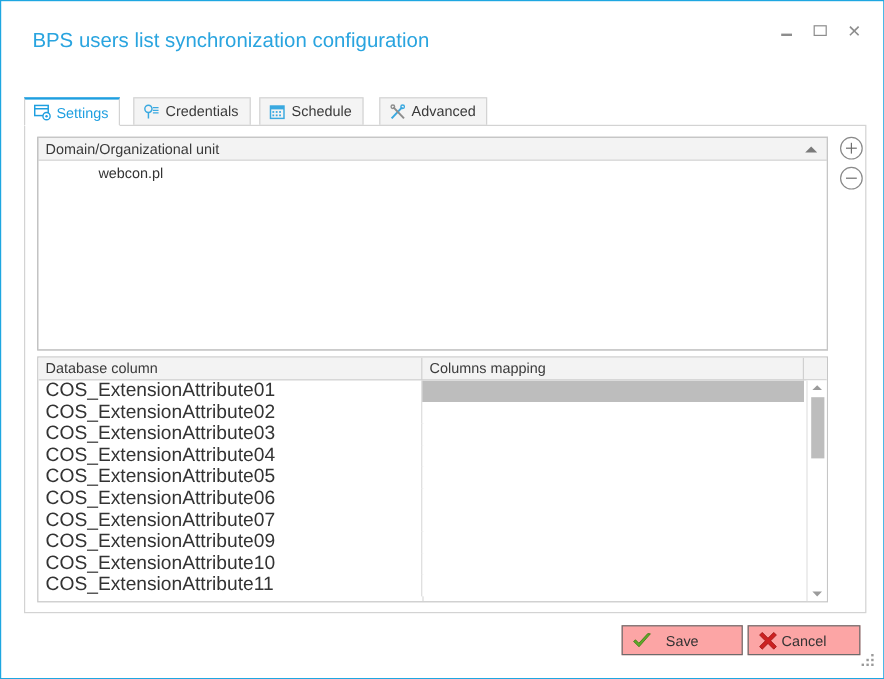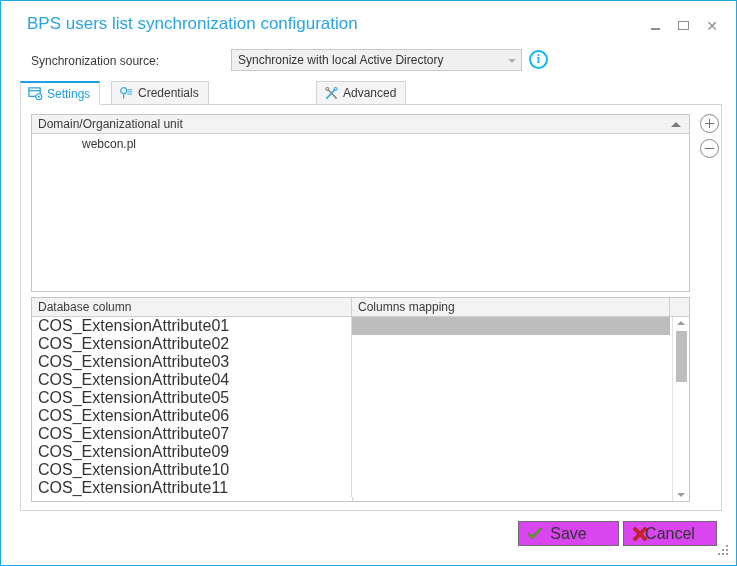--- a/index.html
+++ b/index.html
@@ -33,21 +33,21 @@
   .titlebar {
     position: absolute;
     left: 0; top: 0;
     width: 100%;
     height: 42px;
     background: #ffffff;
   }
   .title-text {
     position: absolute;
     left: 24px;
-    top: 11px;
+    top: 21px;
     font-size: 17px;
     color: #29a4df;
     font-family: "Liberation Sans", sans-serif;
     white-space: nowrap;
   }
   .win-buttons {
     position: absolute;
     right: 14px;
     top: 15px;
     display: flex;
@@ -399,26 +399,26 @@
     left: 0;
     bottom: 0;
     width: 100%;
     height: 54px;
   }
   .footer-btn {
     position: absolute;
     top: 12px;
     height: 25px;
     box-sizing: border-box;
-    background: #d946ef;
+    background: #fca5a5;
     border: 1px solid #6b6b6b;
     display: flex;
     align-items: center;
     justify-content: center;
-    font-size: 16px;
+    font-size: 12px;
     color: #333333;
     cursor: default;
   }
   .footer-btn .bicon {
     position: absolute;
     left: 7px;
     top: 3px;
     width: 18px;
     height: 18px;
   }
@@ -447,28 +447,20 @@
 
     <div class="titlebar">
       <div class="title-text">BPS users list synchronization configuration</div>
       <div class="win-buttons">
         <div class="win-btn min"></div>
         <div class="win-btn max"></div>
         <div class="win-btn close">✕</div>
       </div>
     </div>
 
-    <div class="source-row">
-      <div class="source-label">Synchronization source:</div>
-      <div class="combo">
-        <div class="combo-value">Synchronize with local Active Directory</div>
-        <div class="combo-arrow"></div>
-      </div>
-      <div class="info-icon">i</div>
-    </div>
 
     <div class="tabstrip">
       <div class="tab" style="left:91px;">
         <span class="ticon">
           <svg width="15" height="15" viewBox="0 0 16 16">
             <circle cx="5" cy="5" r="3.2" fill="none" stroke="#3aa9e0" stroke-width="1.3"></circle>
             <line x1="5" y1="8.2" x2="5" y2="13.5" stroke="#3aa9e0" stroke-width="1.3"></line>
             <line x1="9" y1="4" x2="14" y2="4" stroke="#3aa9e0" stroke-width="1.1"></line>
             <line x1="9" y1="6.3" x2="14" y2="6.3" stroke="#3aa9e0" stroke-width="1.1"></line>
             <line x1="9" y1="8.6" x2="14" y2="8.6" stroke="#3aa9e0" stroke-width="1.1"></line>
@@ -482,20 +474,37 @@
           <svg width="15" height="15" viewBox="0 0 16 16">
             <rect x="1" y="2" width="12" height="9" fill="none" stroke="#1e9fe0" stroke-width="1.3"></rect>
             <line x1="1" y1="5" x2="13" y2="5" stroke="#1e9fe0" stroke-width="1.3"></line>
             <circle cx="11.5" cy="11.5" r="3.2" fill="#ffffff" stroke="#1e9fe0" stroke-width="1.2"></circle>
             <circle cx="11.5" cy="11.5" r="1.1" fill="#1e9fe0"></circle>
           </svg>
         </span>
         <span>Settings</span>
       </div>
 
+      <div class="tab" style="left:196px;">
+        <span class="ticon">
+          <svg width="15" height="15" viewBox="0 0 16 16">
+            <rect x="1.5" y="2.5" width="12" height="11" fill="none" stroke="#3aa9e0" stroke-width="1.3"></rect>
+            <rect x="1.5" y="2.5" width="12" height="3" fill="#3aa9e0"></rect>
+            <g fill="#3aa9e0">
+              <rect x="3.2" y="7" width="1.6" height="1.6"></rect>
+              <rect x="6.2" y="7" width="1.6" height="1.6"></rect>
+              <rect x="9.2" y="7" width="1.6" height="1.6"></rect>
+              <rect x="3.2" y="10" width="1.6" height="1.6"></rect>
+              <rect x="6.2" y="10" width="1.6" height="1.6"></rect>
+              <rect x="9.2" y="10" width="1.6" height="1.6"></rect>
+            </g>
+          </svg>
+        </span>
+        <span>Schedule</span>
+      </div>
 
       <div class="tab" style="left:296px;">
         <span class="ticon">
           <svg width="15" height="15" viewBox="0 0 16 16">
             <line x1="2.5" y1="13.5" x2="12" y2="3.5" stroke="#3aa9e0" stroke-width="1.8"></line>
             <line x1="13.5" y1="13.5" x2="4" y2="3.5" stroke="#8d8d8d" stroke-width="1.8"></line>
             <circle cx="12.3" cy="3.2" r="1.6" fill="none" stroke="#3aa9e0" stroke-width="1.2"></circle>
             <circle cx="3.6" cy="3.2" r="1.6" fill="none" stroke="#8d8d8d" stroke-width="1.2"></circle>
           </svg>
         </span>

